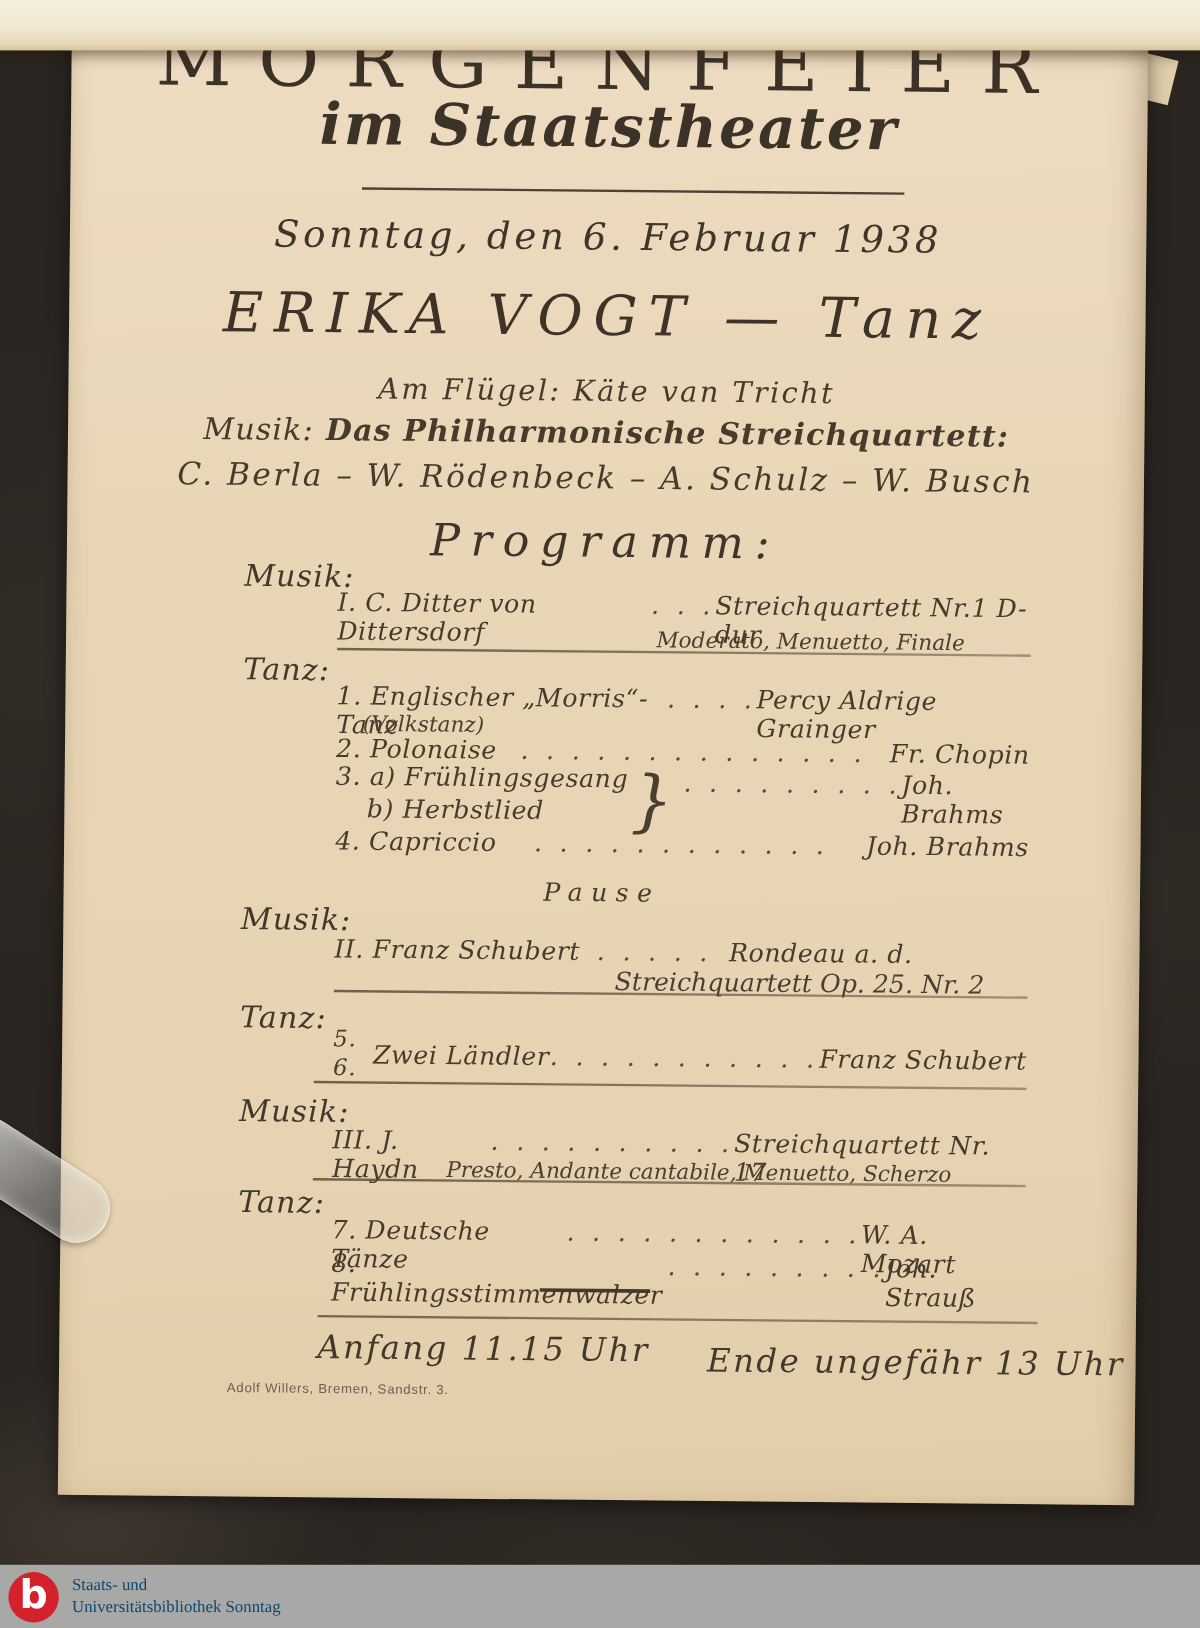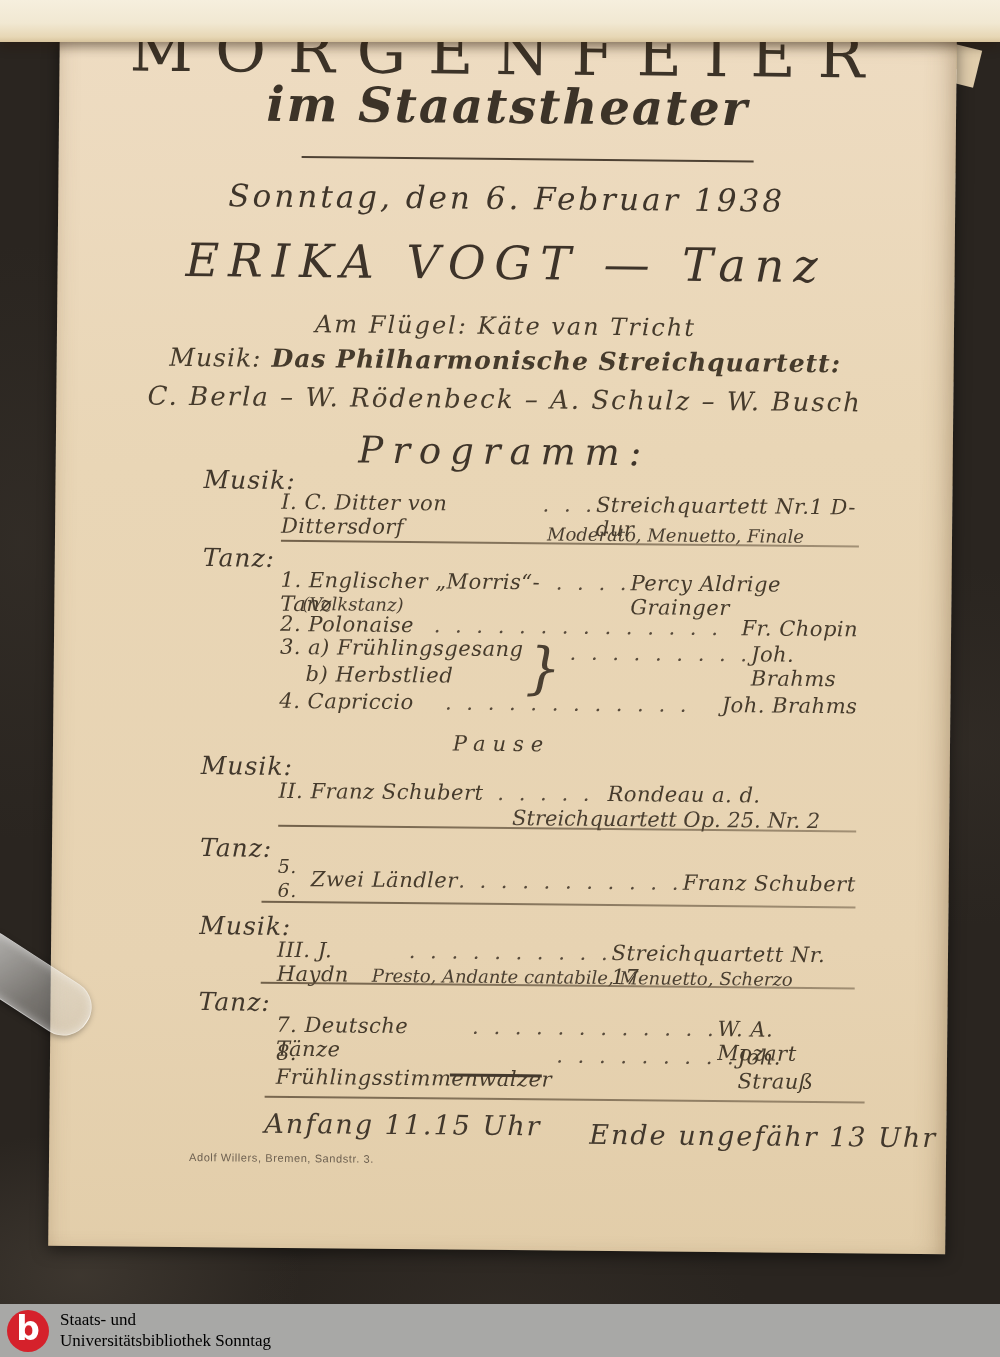--- a/index.html
+++ b/index.html
@@ -66,22 +66,22 @@
         background:linear-gradient(115deg,rgba(248,248,246,0.72),rgba(216,215,211,0.45) 60%,rgba(190,188,184,0.35));
         border:1.5px solid rgba(255,255,255,0.5);
         box-shadow:0 2px 6px rgba(0,0,0,0.35), inset 0 0 10px rgba(255,255,255,0.5);
         transform:rotate(33deg);transform-origin:left center;z-index:7;}
   .library-bar{position:absolute;left:0;bottom:0;width:1000px;height:53px;background:#a8a8a6;
         z-index:10;display:flex;align-items:center;}
   .logo-circle{width:42px;height:42px;border-radius:50%;background:#d5212b;margin-left:7px;
         display:flex;align-items:center;justify-content:center;flex:0 0 auto;}
   .logo-b{color:#ffffff;font-family:"DejaVu Sans",sans-serif;font-weight:bold;font-size:33px;
         line-height:1;padding-bottom:5px;}
-  .lib-text{margin-left:11px;font-family:"Liberation Serif",serif;color:#000000;
-        font-size:17px;line-height:1.22;}
+  .lib-text{margin-left:11px;font-family:"Liberation Serif",serif;color:#0c4a6e;
+        font-size:14px;line-height:1.22;}
 </style>
 </head>
 <body>
 
 <div class="stage">
   <div class="bg"></div>
   <div class="corner-notch"></div>
 
   <div class="paper">
     <div class="c title">MORGENFEIER</div>

